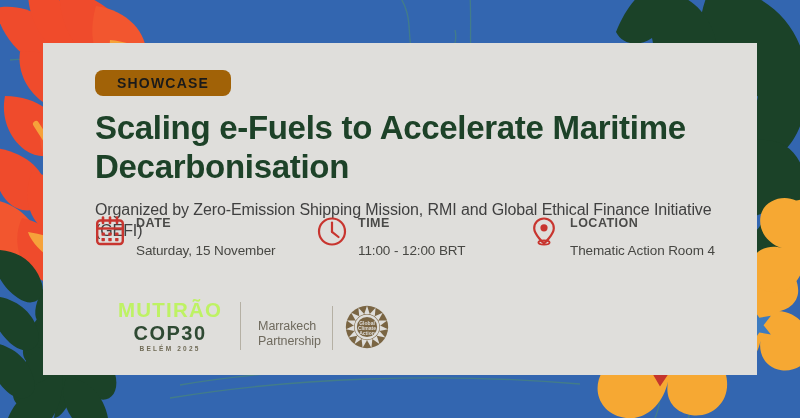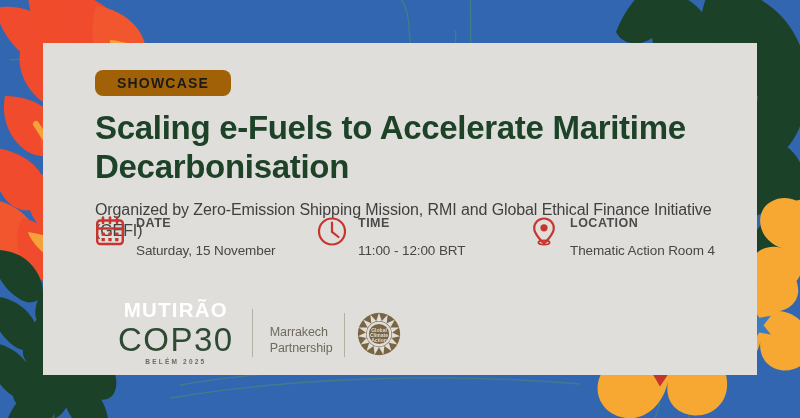--- a/index.html
+++ b/index.html
@@ -122,27 +122,27 @@
     display: flex;
     align-items: center;
     gap: 18px;
     z-index: 7;
   }
   .cop-logo { text-align: center; line-height: 1; }
   .mutirao {
     font-size: 20.5px;
     font-weight: bold;
     letter-spacing: 1.2px;
-    color: #ffffff;
+    color: #bef264;
     font-family: "Liberation Sans", sans-serif;
   }
   .cop30 {
     margin-top: 2px;
-    font-size: 33px;
-    font-weight: normal;
+    font-size: 20px;
+    font-weight: bold;
     letter-spacing: 1.5px;
     color: #2f4a33;
   }
   .belem {
     margin-top: 3px;
     font-size: 6.5px;
     letter-spacing: 2.2px;
     color: #6f6a55;
     font-weight: bold;
   }

